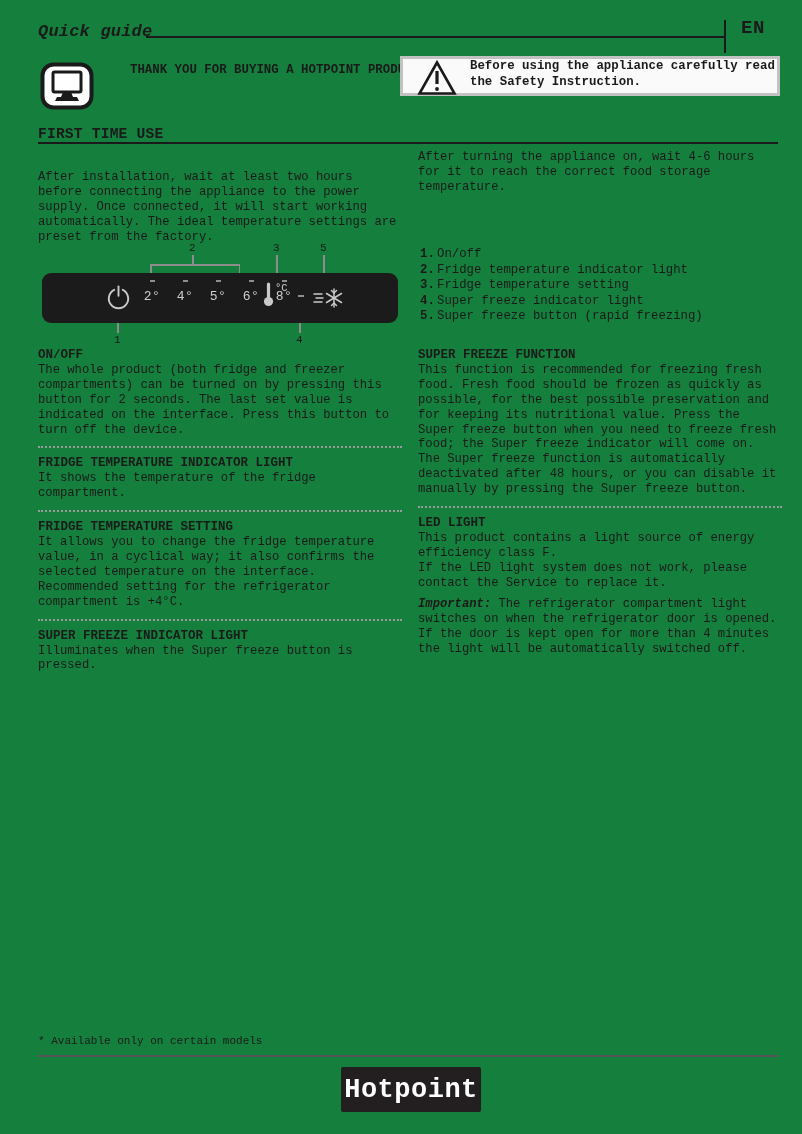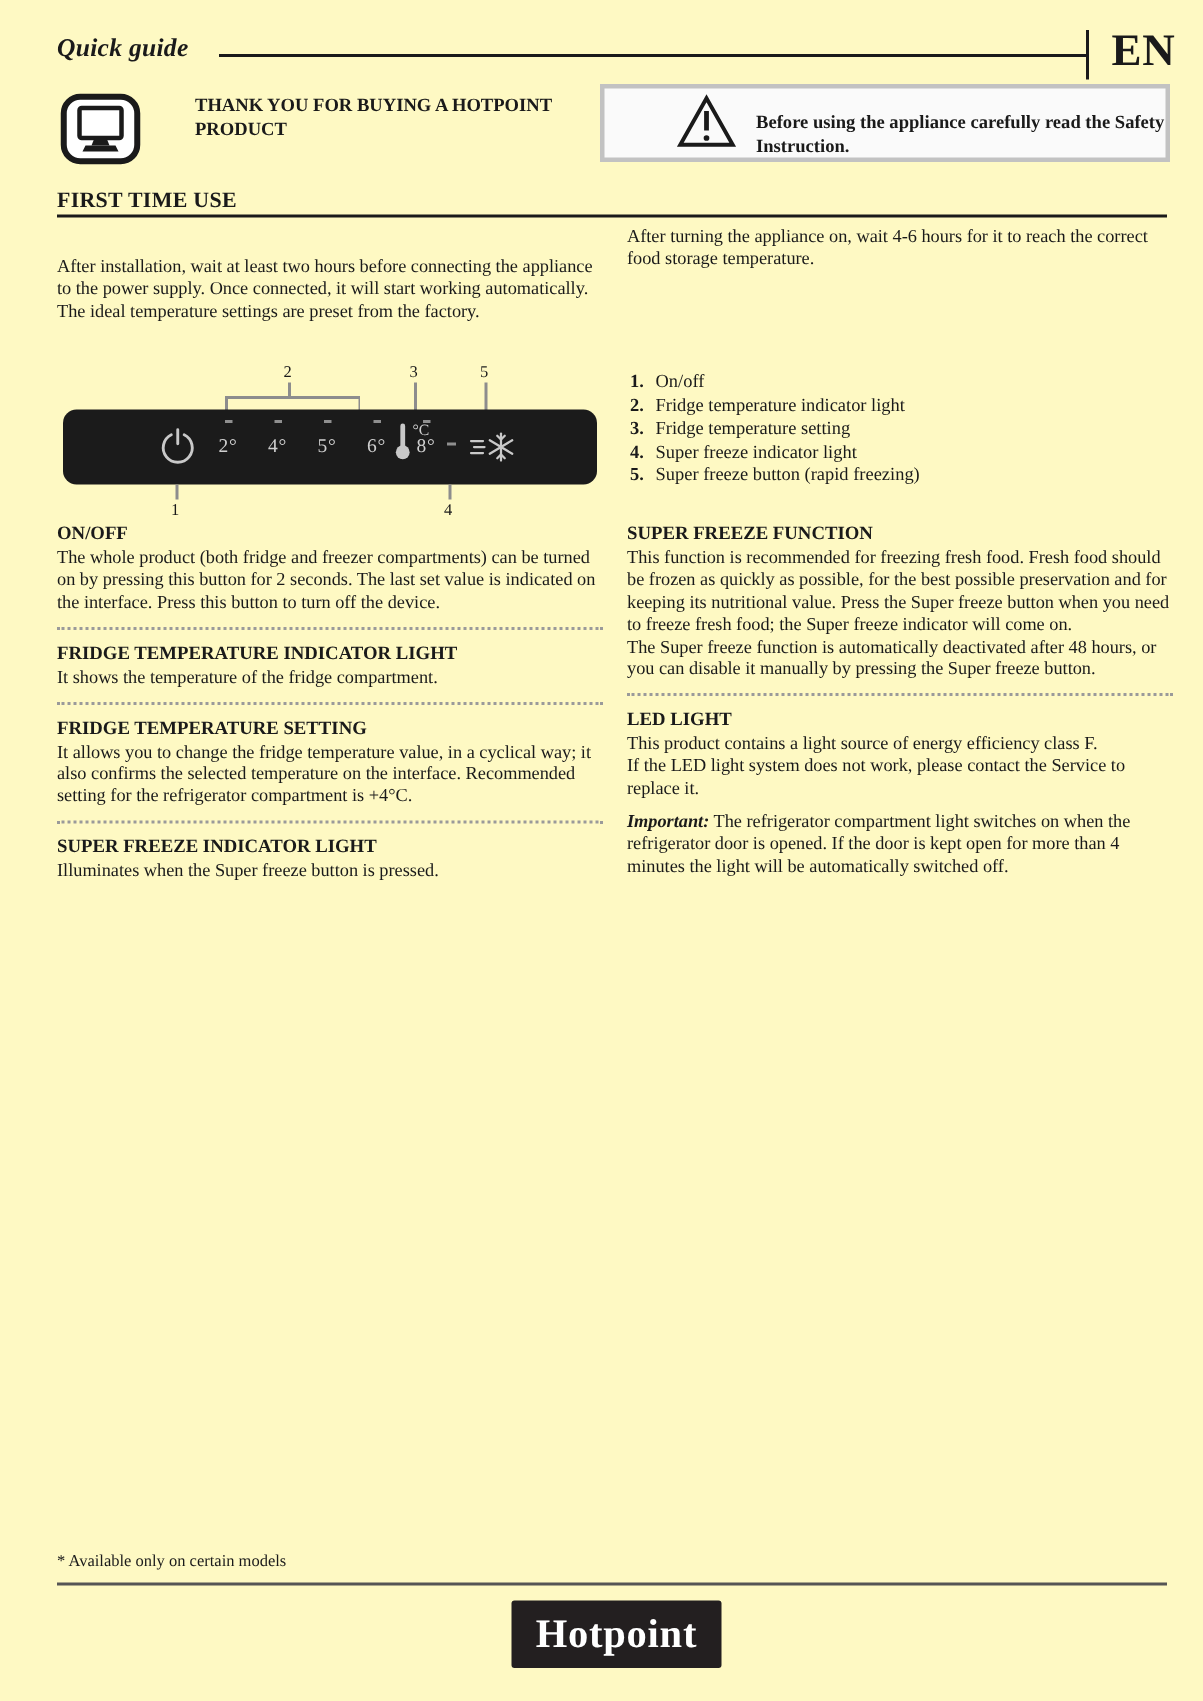--- a/index.html
+++ b/index.html
@@ -1,39 +1,39 @@
 <!DOCTYPE html>
 <html><head>
 <meta charset="utf-8">
 <style>
   * { margin: 0; padding: 0; box-sizing: border-box; }
   html, body { background: #e8e8e8; }
   .page {
     position: relative;
     width: 802px; height: 1134px;
     margin: 0 auto;
-    background: #fef9c3;
-    font-family: Liberation Serif, serif;
+    background: #15803d;
+    font-family: Liberation Mono, monospace;
     color: #1a1a1a;
     overflow: hidden;
   }
   
   .qg-title { position: absolute; left: 38px; top: 22px; font-size: 17px; font-weight: bold; font-style: italic; letter-spacing: .2px; }
   .hdr-line { position: absolute; left: 146px; top: 36px; width: 578px; height: 2px; background: #1a1a1a; }
   .hdr-tick { position: absolute; left: 724px; top: 20px; width: 2px; height: 33px; background: #1a1a1a; }
-  .lang { position: absolute; left: 741px; top: 17px; font-size: 30px; font-weight: bold; letter-spacing: .5px; }
+  .lang { position: absolute; left: 741px; top: 17px; font-size: 19px; font-weight: bold; letter-spacing: .5px; }
   
   .pc-icon { position: absolute; left: 40px; top: 62px; }
   .thanks { position: absolute; left: 102px; top: 63px; width: 302px; font-size: 12.2px; line-height: 1.26; margin-left: 28px; }
   .thanks .th-head { font-weight: bold; font-size: 12.4px; margin-bottom: 1px; }
   .thanks b { font-weight: bold; }
   .warnbox {
-    position: absolute; left: 400px; top: 56px; width: 380px; height: 52px;
+    position: absolute; left: 400px; top: 56px; width: 380px; height: 40px;
     background: #fafafa; border: 3px solid #c2c2c2;
-    display: flex; align-items: flex-end; padding-left: 34px;
+    display: flex; align-items: flex-start;
   }
   .warn-tri { margin: 0 12px 0 13px; flex: 0 0 auto; }
   .warn-text { font-size: 12.4px; font-weight: bold; line-height: 1.25; width: 305px; }
   
   .sect-head {
     position: absolute; left: 38px; width: 740px;
     font-size: 14.6px; font-weight: bold; letter-spacing: .2px;
     border-bottom: 2px solid #1a1a1a; padding-bottom: 0;
   }
   

